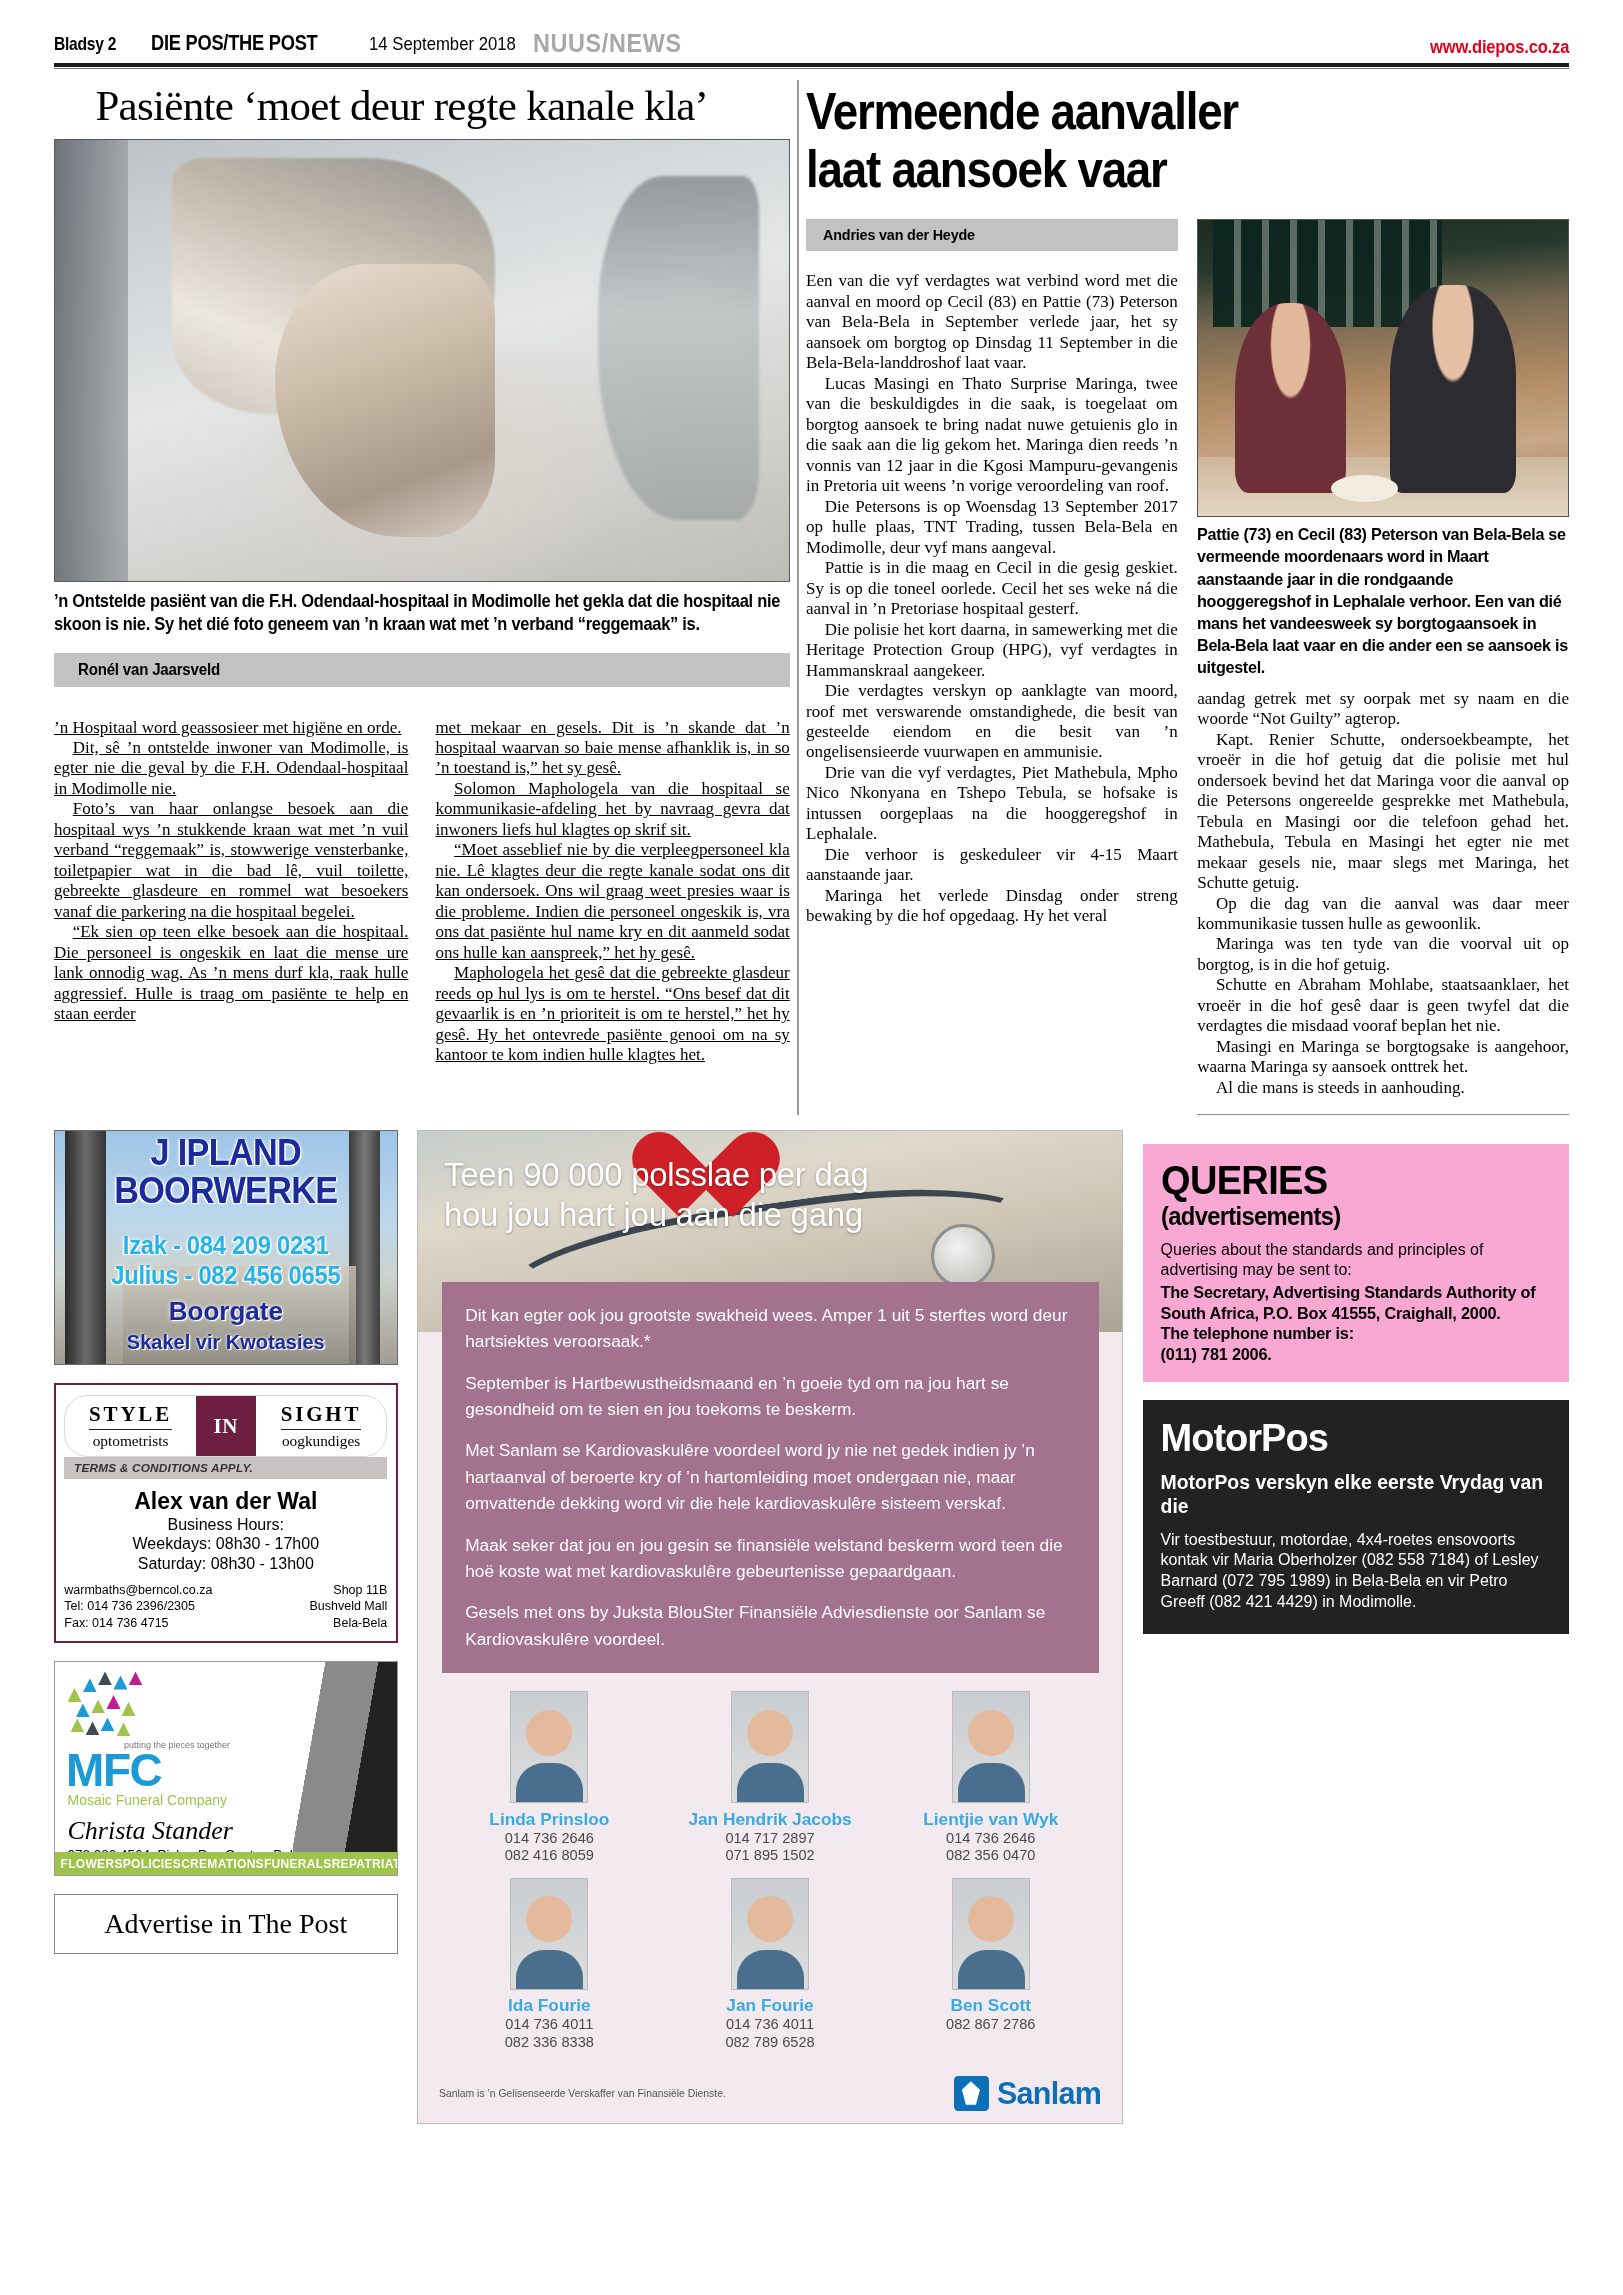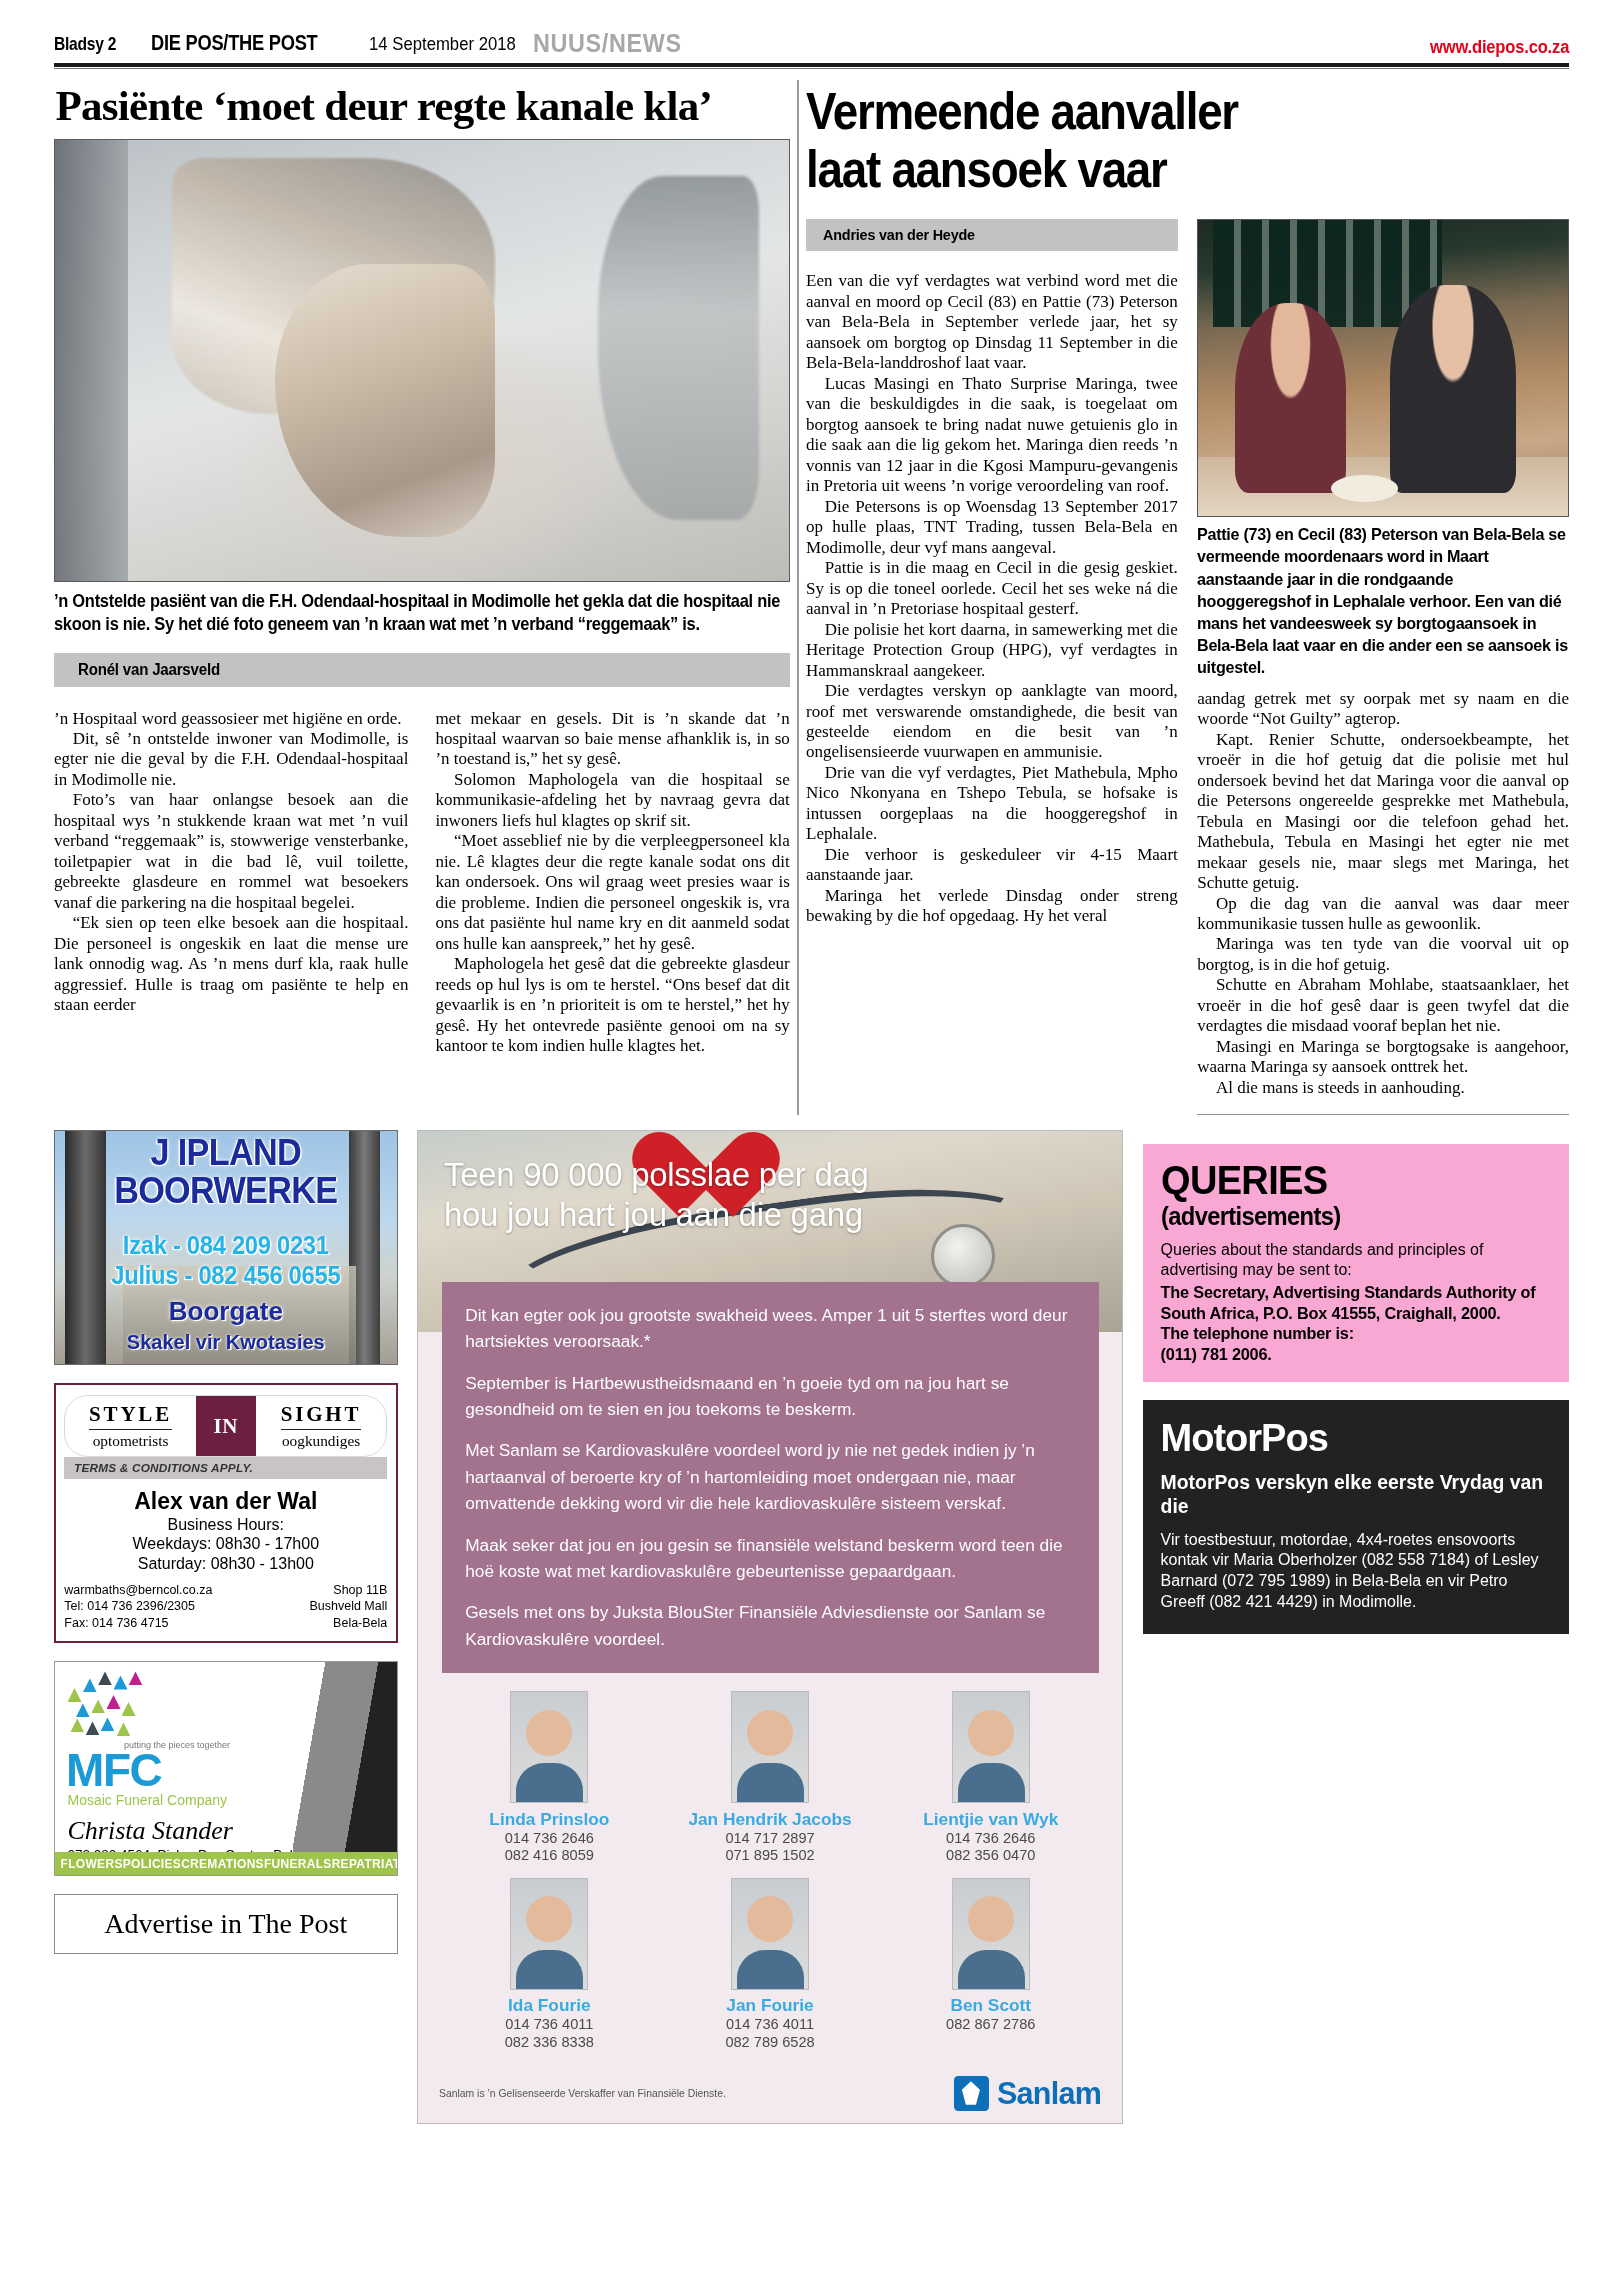--- a/index.html
+++ b/index.html
@@ -32,21 +32,21 @@
 
   
   .body-grid { display: flex; gap: 0; margin-top: 11px; }
   .col-left { width: 758px; }
   .divider-v { width: 16.7px; display:flex; justify-content:center; }
   .divider-v i { display:block; width:1.4px; background:#9a9a9a; height:100%; }
   .col-right { width: 763px; }
 
   
   .hl-serif { font-family: "Liberation Serif", serif; font-size: 43px; line-height: 1.05;
-              letter-spacing: -0.7px; font-weight: bold; padding: 2.8px 0 11px 1.4px; }
+              letter-spacing: -0.7px; font-weight: normal; padding: 2.8px 0 11px 1.4px; margin-left: 40px; }
   .photo { width: 100%; position: relative; overflow: hidden; border: 0.7px solid #5a5a5a; }
   .photo-hospital { height: 443px;
      background:
        radial-gradient(ellipse 167px 104px at 36% 43%, #cdbdb0 0%, rgba(205,189,176,0) 62%),
        radial-gradient(ellipse 291px 208px at 52% 72%, #dcd3cb 0%, rgba(220,211,203,0) 70%),
        linear-gradient(165deg, #b9bfc4 0%, #cfd4d7 22%, #e4e6e6 48%, #d5d5d2 70%, #bdbcb6 100%);
   }
   .photo-hospital::before {
     content:""; position:absolute; left:16%; top:4%; width:44%; height:58%;
     background: linear-gradient(200deg, #8d8b86 0%, #c3b7a9 35%, #efe9e0 70%, #c8c0b4 100%);
@@ -64,21 +64,21 @@
              background: linear-gradient(90deg,#5b6066 0%, #9aa0a4 100%); opacity:.8;}
 
   .cap-bold { font-family: "Liberation Sans", sans-serif; font-weight: bold; font-size: 17.7px;
               line-height: 1.28; letter-spacing: -0.3px; margin-top: 7.6px;
               transform: scaleX(0.93); transform-origin: left top; width: 107%; }
 
   .byline { background: #c2c2c2; padding: 7.6px 0 7.6px 23.6px; margin-top: 18px; }
   .byline span { font-family: "Liberation Sans", sans-serif; font-weight: bold; font-size: 16px;
                  letter-spacing: -0.2px; transform: scaleX(0.94); display:inline-block; transform-origin:left; }
 
-  .cols2 { display: flex; gap: 27px; margin-top: 22px; }
+  .cols2 { display: flex; gap: 27px; margin-top: 31px; text-decoration: underline; }
   .cols2 > div { width: 50%; }
   .bodytext { font-size: 17px; line-height: 1.205; text-align: justify; hyphens: none; }
   .bodytext p { text-indent: 1.1em; }
   .bodytext p.first { text-indent: 0; }
 
   
   .hl-sans { font-family: "Liberation Sans", sans-serif; font-weight: bold; font-size: 52px;
              line-height: 1.12; letter-spacing: -1.4px; transform: scaleX(0.88);
              transform-origin: left top; width: 114%; padding-top: 1.4px; }
   .right-cols { display: flex; gap: 19.4px; margin-top: 21px; }

